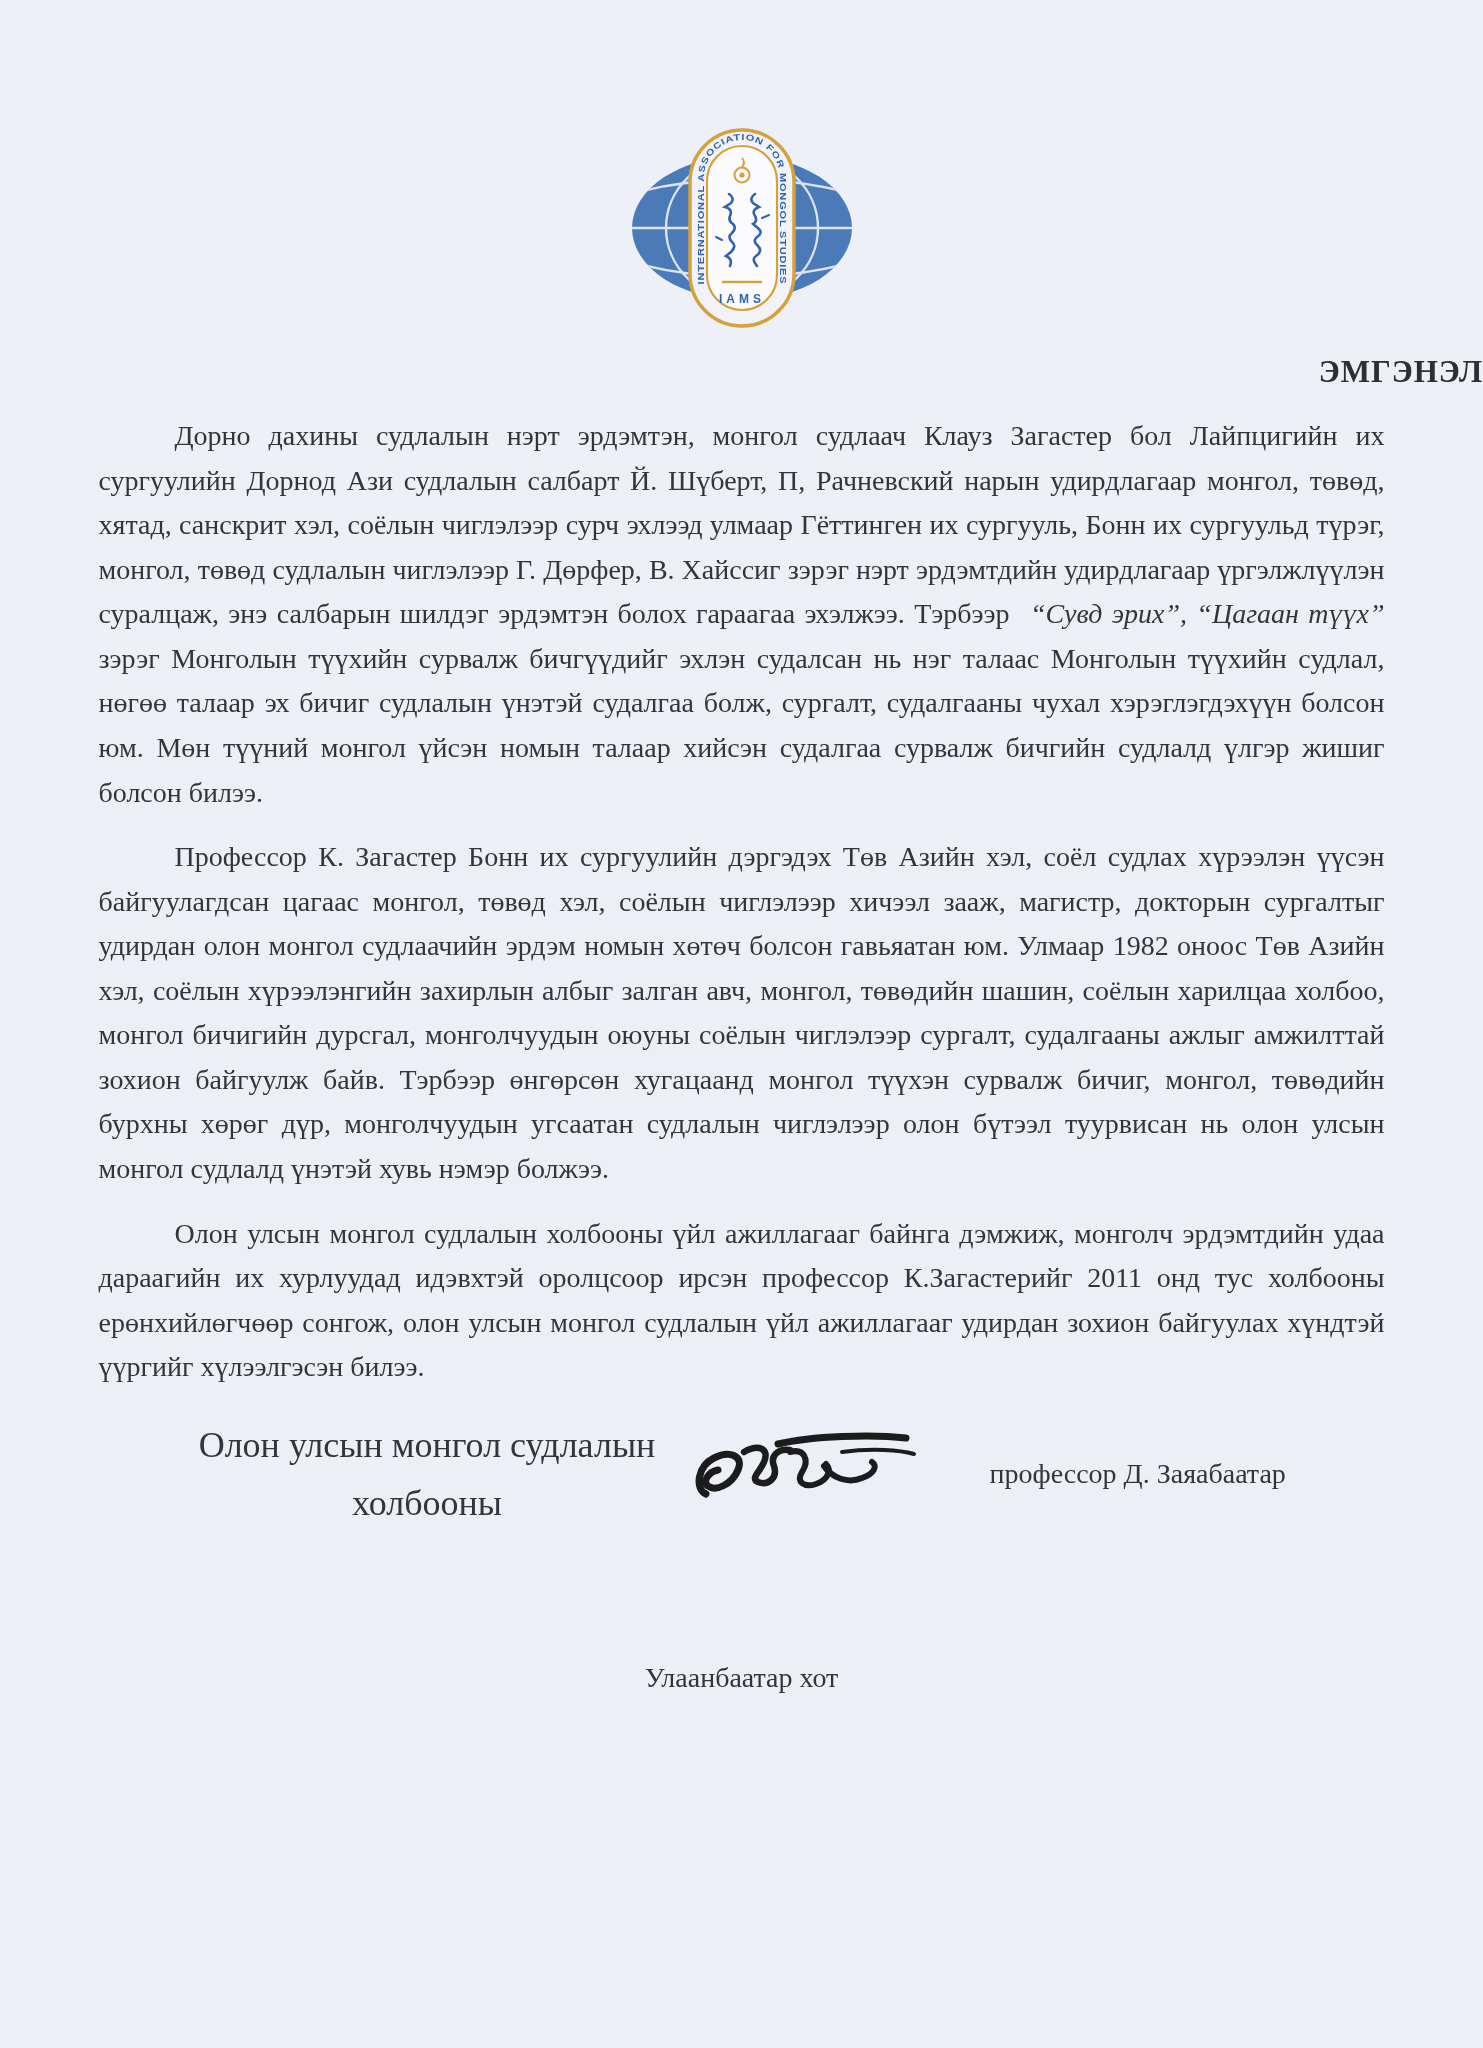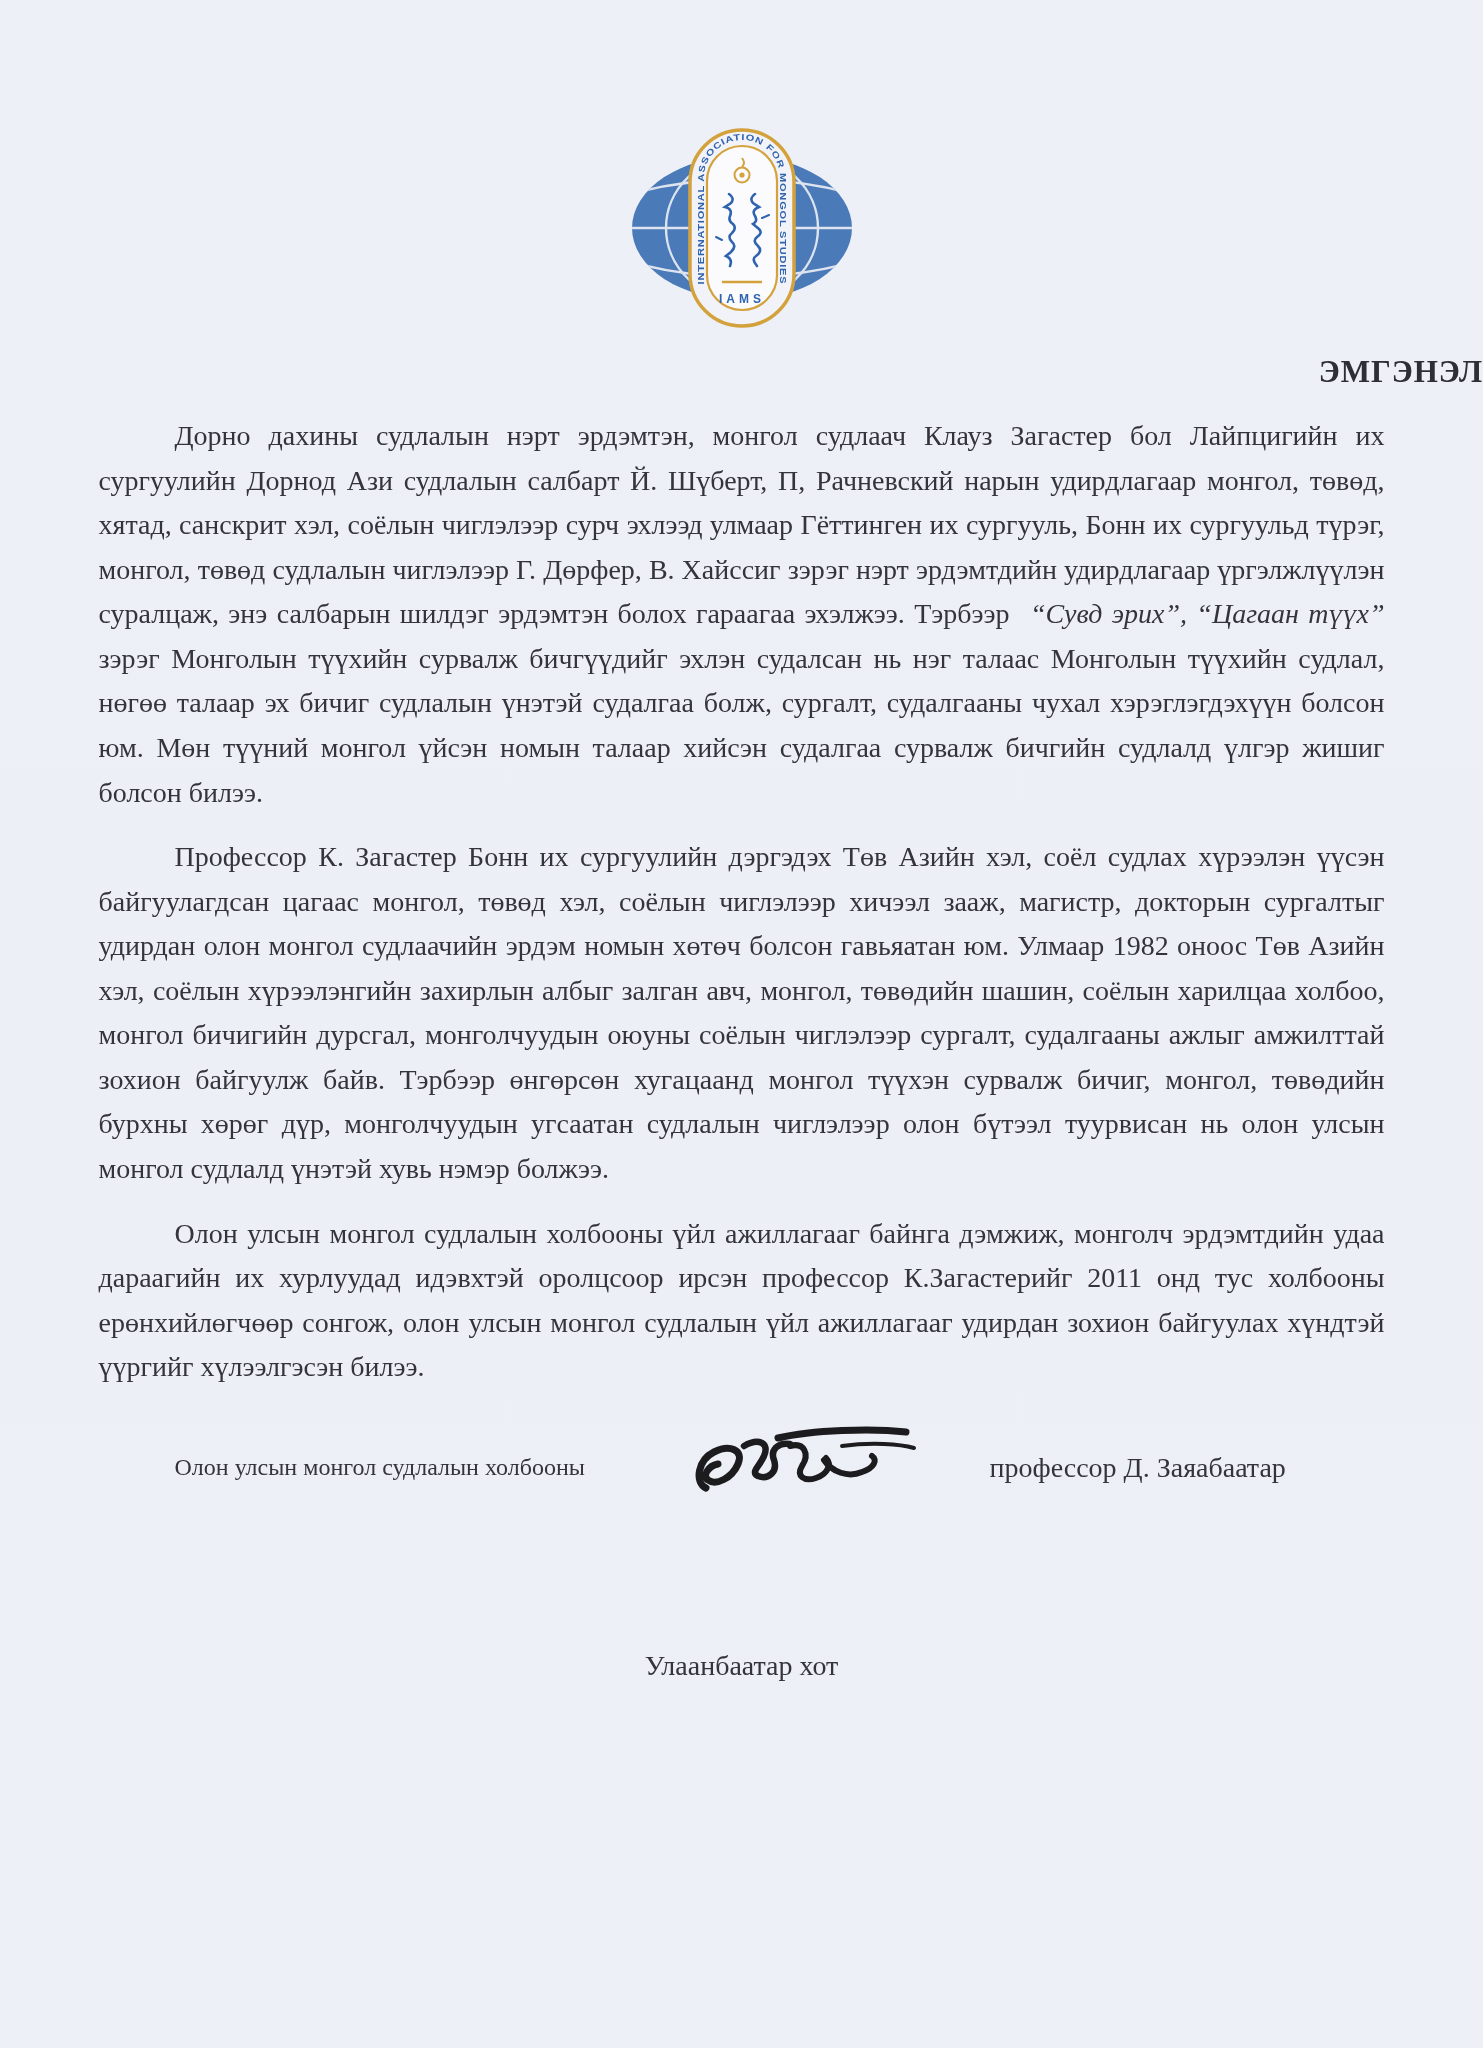--- a/index.html
+++ b/index.html
@@ -48,24 +48,25 @@
   }
   .italic{font-style:italic;margin-left:11px;}
   .sig-row{
     width:1286px;
     margin:26px auto 0 auto;
     display:flex;
     align-items:center;
   }
   .sig-org{
     margin-left:76px;
-    font-size:24px;
+    font-size:36px;
     line-height:1.62;
     color:#34353b;
     width:505px;
+    text-align:center;
   }
   .sig-script{
     width:250px;
     margin-left:12px;
     flex:0 0 auto;
   }
   .sig-name{
     font-size:28px;
     color:#34353b;
     margin-left:48px;

